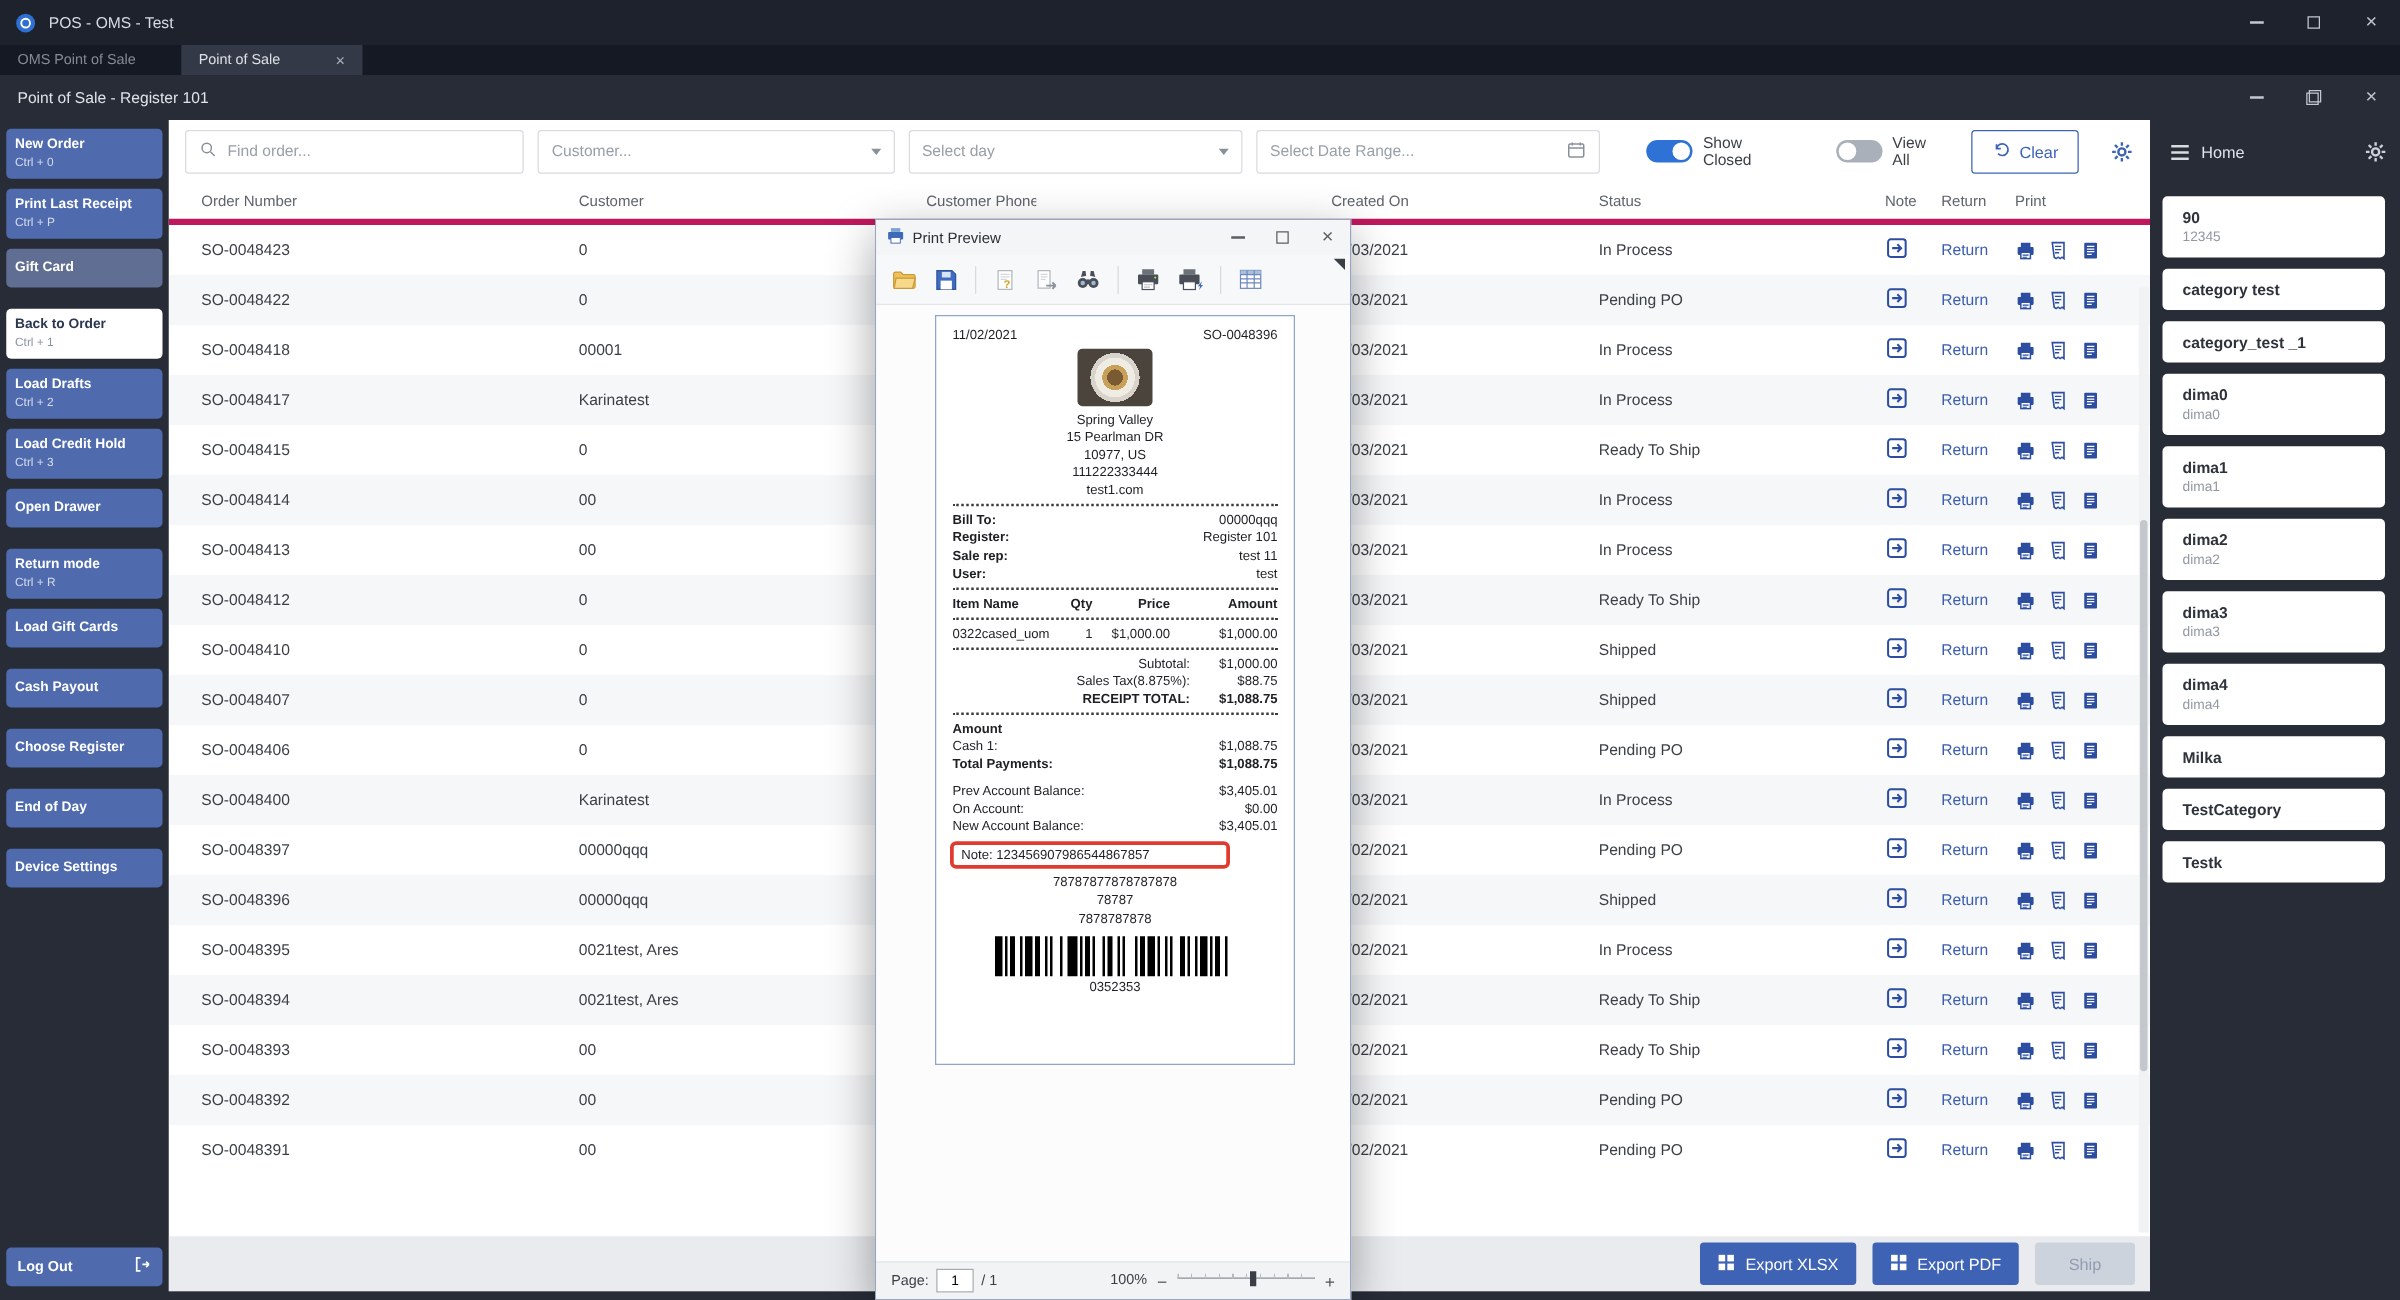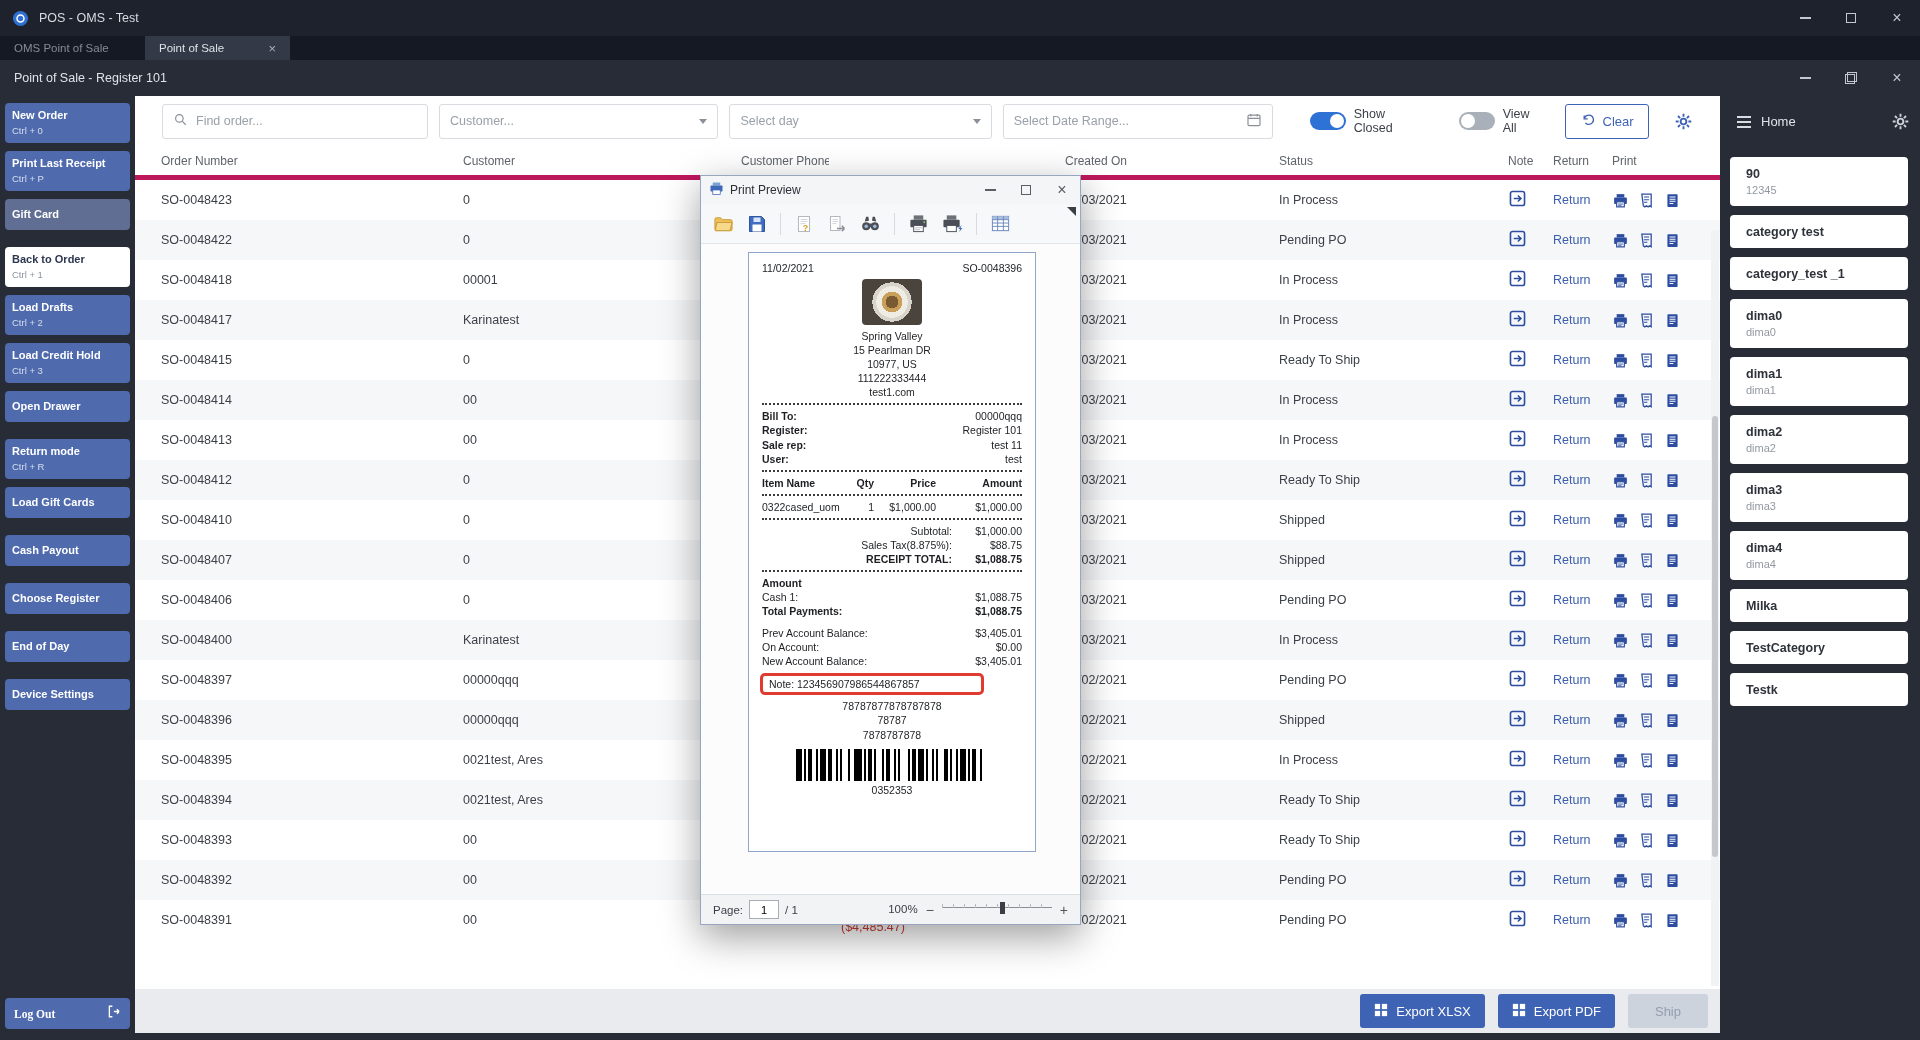--- a/index.html
+++ b/index.html
@@ -29,26 +29,26 @@
 .slot{height:48px;}
 .sbtn{margin-left:5px;width:125px;background:#4f6bae;color:#fff;border-radius:4px;padding:0 7px;}
 .sbtn .lbl{font-size:11px;font-weight:700;display:block;line-height:1.25;}
 .sbtn .sct{font-size:9.5px;color:rgba(255,255,255,.75);display:block;margin-top:2px;}
 .sbtn.two{height:40px;padding-top:6px;}
 .sbtn.one{height:31px;display:flex;align-items:center;}
 .sbtn.muted{background:#5f6e92;}
 .sbtn.active{background:#fff;color:#2b3650;}
 .sbtn.active .sct{color:#8d93a0;}
 .logout{position:absolute;bottom:11px;left:5px;width:125px;height:31px;background:#4f6bae;border-radius:4px;display:flex;align-items:center;justify-content:space-between;padding:0 9px;color:#fff;}
-.logout .lbl{font-size:11.5px;font-weight:700;font-family:Liberation Serif, serif;}
+.logout .lbl{font-size:11.5px;font-weight:700;}
 
 
 .main{position:absolute;left:135px;top:96px;width:1585px;height:937px;background:#fff;display:flex;flex-direction:column;overflow:hidden;}
 .main-title{height:50px;padding:18px 0 0 14px;font-size:14.5px;font-weight:700;color:#2c3036;}
-.filterbar{height:50px;display:flex;align-items:center;padding:0 27px;gap:11px;}
+.filterbar{height:50px;display:flex;align-items:center;padding:0 13px;gap:11px;}
 .input{height:35px;border:1px solid #d8dbdf;border-radius:3px;background:#fff;display:flex;align-items:center;color:#9aa0a8;font-size:12.5px;padding:0 10px;}
 .f-find{width:278px;gap:8px;}
 .f-find input{border:none;outline:none;flex:1;font-size:12.5px;color:#333;background:transparent;}
 .f-find input::placeholder{color:#9aa0a8;}
 .f-sel{justify-content:space-between;}
 .caret{width:0;height:0;border-left:4px solid transparent;border-right:4px solid transparent;border-top:5px solid #8a9099;}
 .tg{display:flex;align-items:center;gap:8px;font-size:12.5px;color:#3b3f46;}
 .switch{width:38px;height:18px;border-radius:9px;position:relative;display:inline-block;}
 .switch.on{background:#2f72d6;}
 .switch.off{background:#a9b0ba;}
@@ -90,21 +90,21 @@
 .hamburger i{width:14px;height:2px;background:#d8dbe1;display:block;}
 .rp-home{margin-left:10px;font-size:13px;}
 .cards{margin:26px 12px 0 10px;}
 .card{background:#fff;border-radius:4px;margin-bottom:9px;padding:0 16px;display:flex;flex-direction:column;justify-content:center;}
 .card.two{height:49px;gap:3px;}
 .card.one{height:33px;}
 .ct{font-size:12.5px;color:#2e323a;font-weight:700;}
 .cs{font-size:11px;color:#9298a2;}
 
 
-.dialog{position:absolute;left:700px;top:175px;width:381px;height:750px;background:#fff;border:1px solid #98a6c2;box-shadow:0 12px 36px rgba(0,0,0,.38);display:flex;flex-direction:column;z-index:50;}
+.dialog{position:absolute;left:700px;top:175px;width:381px;height:865px;background:#fff;border:1px solid #98a6c2;box-shadow:0 12px 36px rgba(0,0,0,.38);display:flex;flex-direction:column;z-index:50;}
 .dlg-title{height:28px;display:flex;align-items:center;padding-left:8px;font-size:12px;color:#2b2f36;background:#f4f5f7;}
 .dlg-title-text{margin-left:6px;}
 .dlg-ctrls{margin-left:auto;display:flex;height:100%;}
 .dlg-btn{width:36px;height:100%;display:flex;align-items:center;justify-content:center;color:#5a5e64;}
 .dlg-toolbar{height:40px;background:#f7f8fa;border-bottom:1px solid #e3e5e9;display:flex;align-items:center;gap:13px;padding:0 12px;position:relative;}
 .dlg-toolbar .tbi{display:flex;}
 .vsep{width:1px;height:22px;background:#d7dade;}
 .tb-overflow{position:absolute;right:4px;top:3px;width:0;height:0;border-top:9px solid #3a3f46;border-left:9px solid transparent;}
 .dlg-preview{flex:1;background:#fcfcfd;position:relative;overflow:hidden;}
 .page{position:absolute;left:47px;top:8px;width:288px;height:600px;background:#fff;border:1px solid #8fa6c8;padding:8px 13px;}

